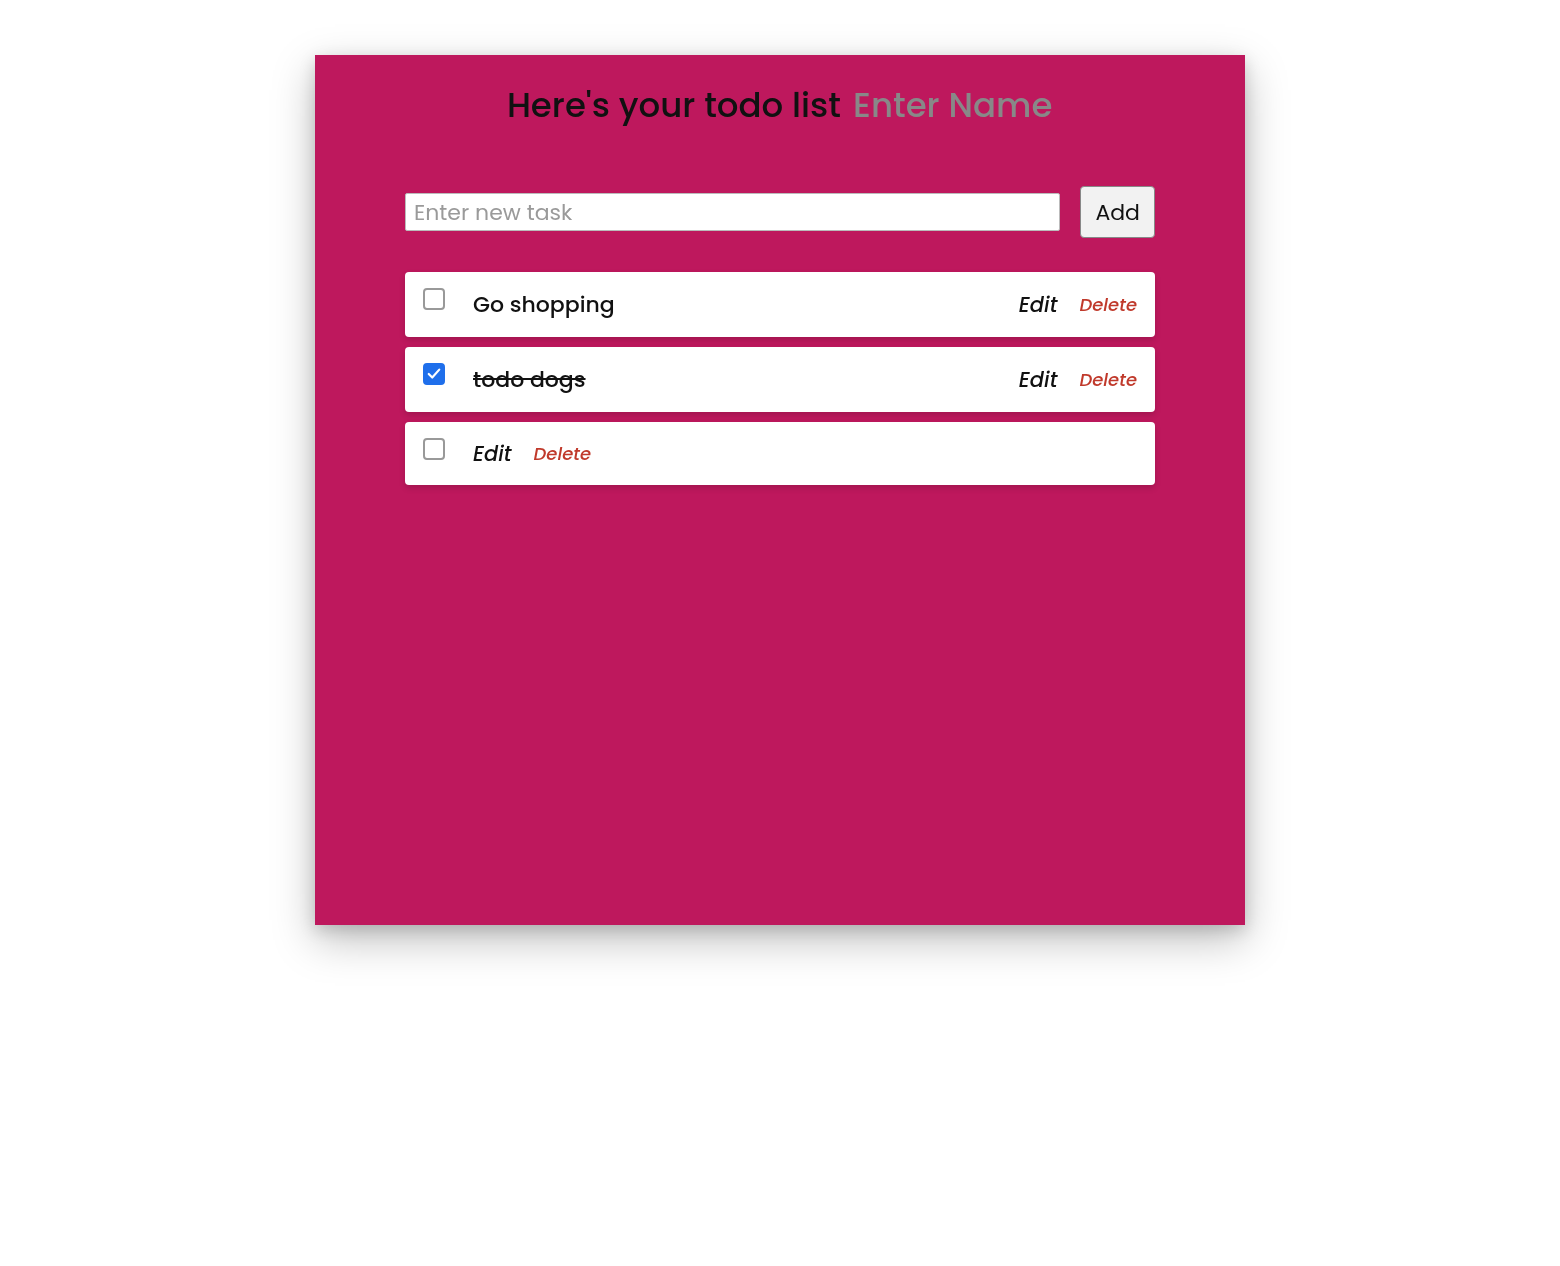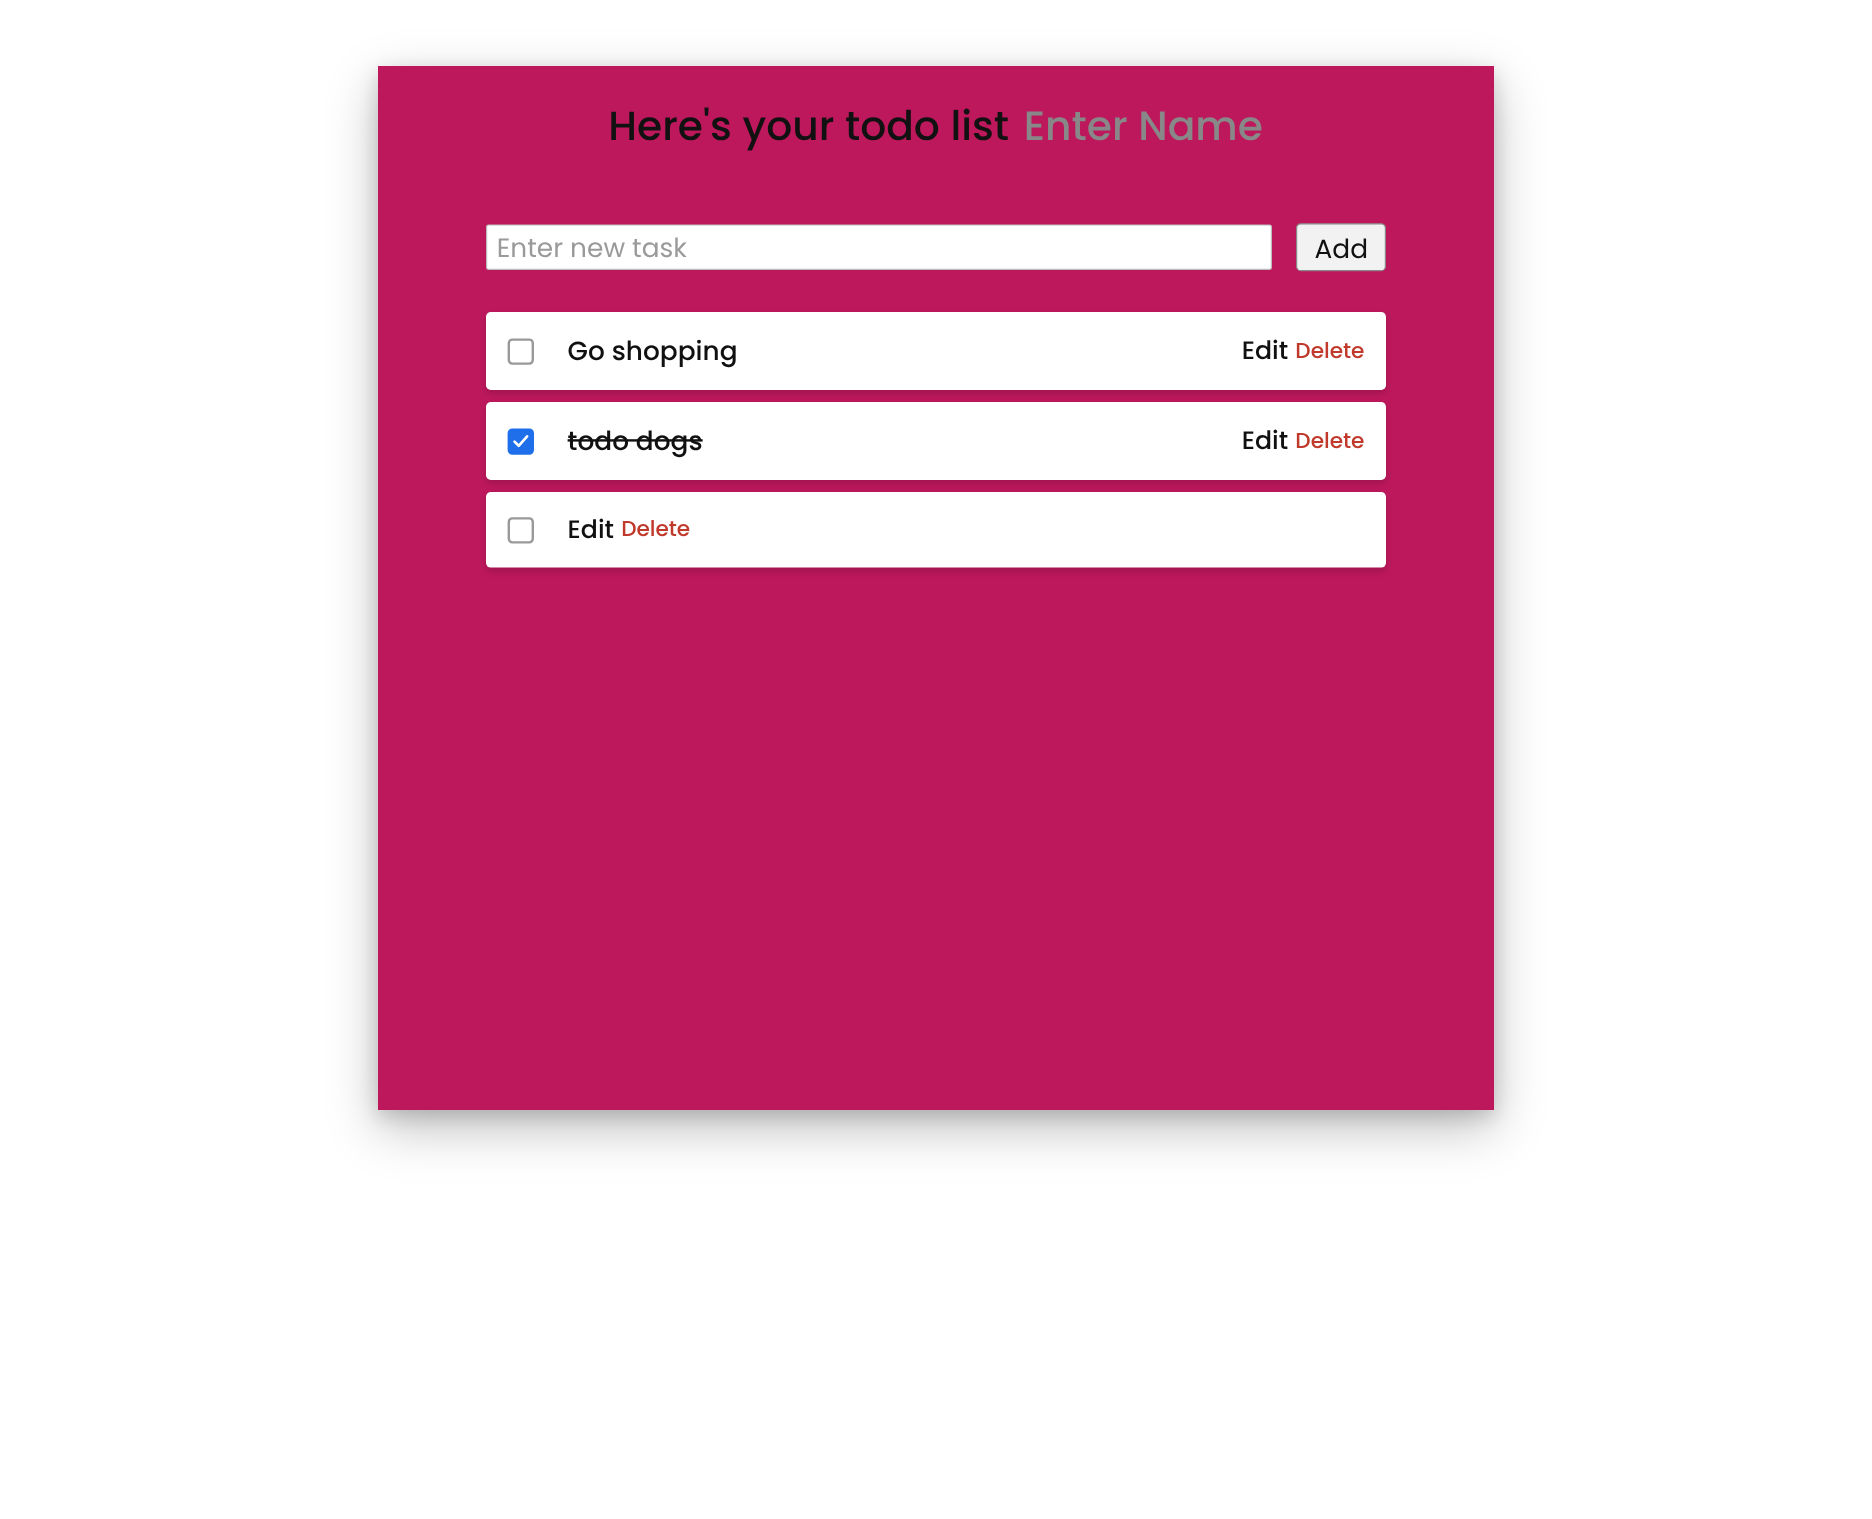--- a/index.html
+++ b/index.html
@@ -63,41 +63,40 @@
       background: #ffffff;
       border: 1px solid #bbb;
       border-radius: 2px;
       padding: 0 8px;
       color: #222;
     }
     .task-input::placeholder {
       color: #9a9a9a;
     }
     .add-btn {
-      height: 40px;
+      height: 52px;
       padding: 4px 14px;
       font-size: 22px;
       font-family: inherit;
       background: #f2f2f2;
       border: 1px solid #888;
       border-radius: 4px;
       cursor: pointer;
       color: #111;
     }
     .task-list {
       display: flex;
       flex-direction: column;
       gap: 10px;
     }
     .task-item {
       background: #ffffff;
       border-radius: 4px;
       box-shadow: 0 3px 6px rgba(0,0,0,0.15);
       display: flex;
-      align-items: center;
       padding: 16px 18px;
       gap: 28px;
     }
     .checkbox {
       width: 22px;
       height: 22px;
       border: 2px solid #999;
       border-radius: 4px;
       background: #fff;
       cursor: pointer;
@@ -121,22 +120,23 @@
       color: #111;
       flex: 1;
       font-weight: 500;
     }
     .task-label.done {
       text-decoration: line-through;
       text-decoration-thickness: 2px;
     }
     .task-actions {
       display: flex;
-      gap: 6px;
+      gap: 22px;
       align-items: center;
+      font-style: italic;
     }
     .edit-btn {
       font-size: 21px;
       color: #111;
       cursor: pointer;
       font-weight: 500;
     }
     .delete-btn {
       font-size: 18px;
       color: #c0392b;

